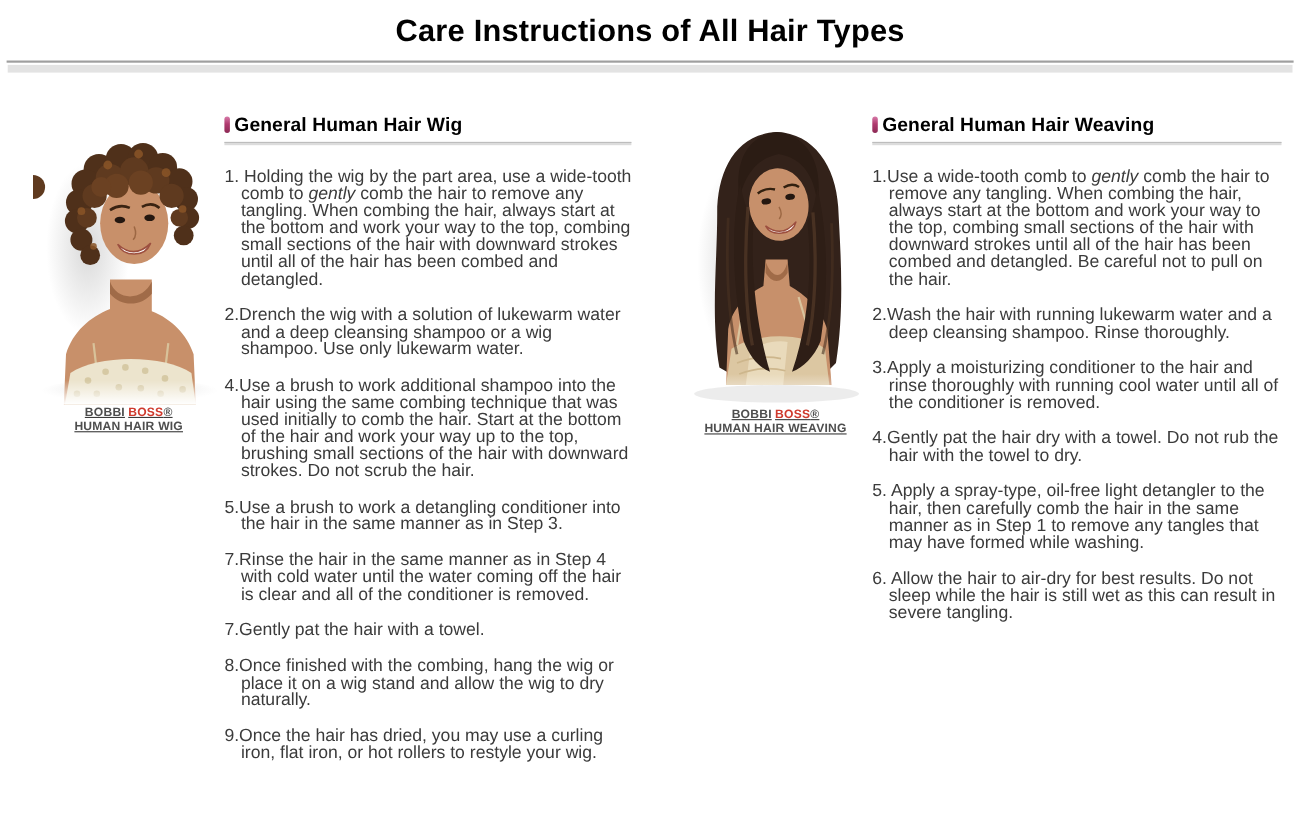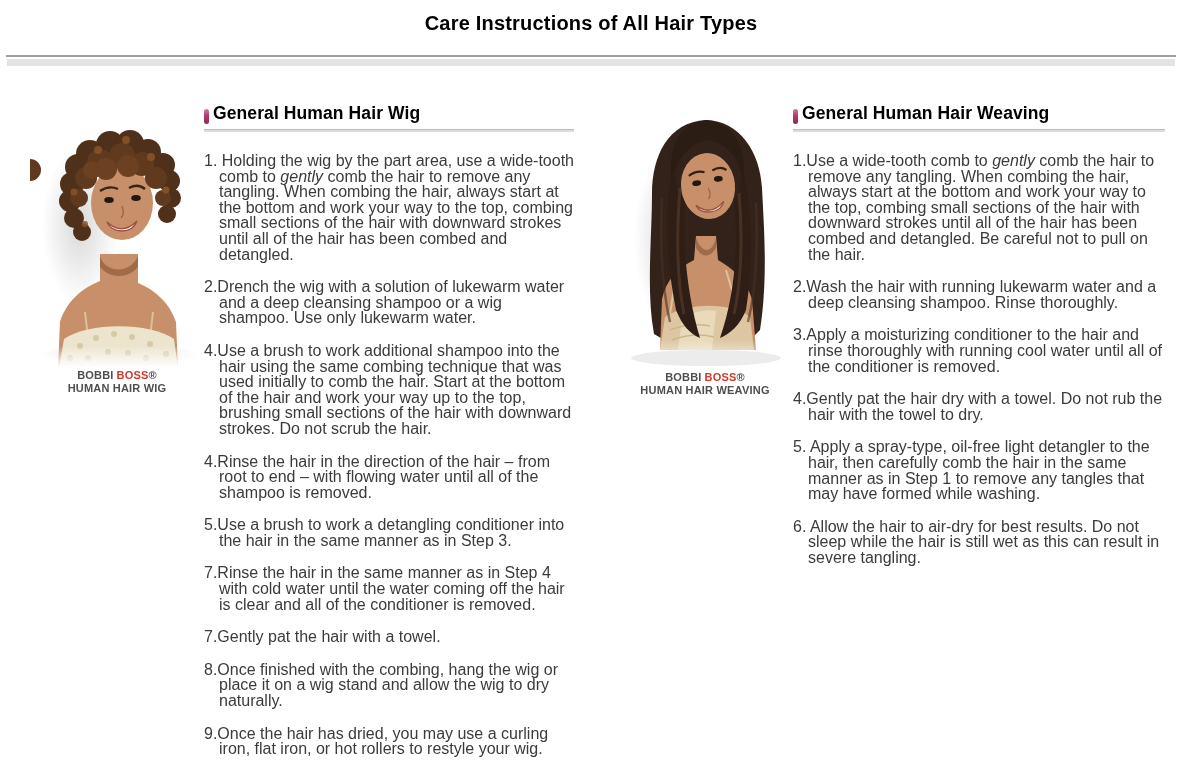--- a/index.html
+++ b/index.html
@@ -3,36 +3,36 @@
 <meta charset="utf-8">
 <style>
   * { margin:0; padding:0; box-sizing:border-box; }
   html,body { background:#ffffff; }
   body {
     width:1182px; height:760px; position:relative; overflow:hidden;
     font-family:"Liberation Sans", sans-serif; color:#3b3b3b;
   }
   .page-title {
     position:absolute; top:12px; left:0; width:100%; text-align:center;
-    font-size:20px; font-weight:bold; color:#000; letter-spacing:.2px;
+    font-size:28px; font-weight:bold; color:#000; letter-spacing:.2px;
   }
   .title-rule { position:absolute; top:55px; left:6px; right:6px; height:2px; background:#9f9f9f; }
   .title-bar  { position:absolute; top:59px; left:7px; right:7px; height:7px; background:#e3e3e3; }
 
-  .model-figure { position:absolute; width:178px; text-align:center; }
+  .model-figure { position:absolute; width:178px; text-align:center;text-decoration:underline; }
   .fig-left  { left:28px;  top:106px; }
   .fig-right { left:616px; top:108px; }
   .photo { width:175px; height:262px; margin:0 auto; }
   .caption { margin-top:1px; font-size:11px; font-weight:bold; color:#4e4e4e; line-height:13px; letter-spacing:.2px; }
   .cap-red { color:#cf3a2d; margin-left:3px; }
 
   .text-col { position:absolute; }
   .txt-left  { left:204px; top:103px; width:370px; }
   .txt-right { left:793px; top:103px; width:372px; }
-  .sec-heading { display:flex; align-items:flex-end; gap:4px; }
+  .sec-heading { display:flex; align-items:center; gap:4px; }
   .accent-bullet { width:5px; height:15px; border-radius:3px; flex:0 0 auto;
     background:linear-gradient(180deg,#d77aa8 0%,#b03a6f 45%,#8c2a55 100%); }
   .sec-heading h2 { font-size:17.5px; font-weight:bold; color:#000; letter-spacing:.1px; white-space:nowrap; }
   .heading-rule { margin-top:5px; height:3px; background:#dcdcdc; border-top:1px solid #bdbdbd; }
 
   .steps { margin-top:21px; font-size:16px; line-height:15.6px; color:#3b3b3b; }
   .step { padding-left:15px; text-indent:-15px; margin-bottom:17px; }
   .step i { font-style:italic; }
 </style>
 </head>
@@ -139,21 +139,20 @@
 <section class="text-col txt-left">
   <div class="sec-heading">
     <span class="accent-bullet"></span>
     <h2>General Human Hair Wig</h2>
   </div>
   <div class="heading-rule"></div>
   <div class="steps">
       <div class="step">1. Holding the wig by the part area, use a wide-tooth comb to <i>gently</i> comb the hair to remove any tangling.  When combing the hair, always start at the bottom and work your way to the top, combing small sections of the hair with downward strokes until all of the hair has been combed and detangled.</div>
       <div class="step">2.Drench the wig with a solution of lukewarm water and a deep cleansing shampoo or a wig shampoo.  Use only lukewarm water.</div>
       <div class="step">4.Use a brush to work additional shampoo into the hair using the same combing technique that was used initially to comb the hair.  Start at the bottom of the hair and work your way up to the top, brushing small sections of the hair with downward strokes.  Do not scrub the hair.</div>
-      <div class="step">4.Rinse the hair in the direction of the hair – from root to end – with flowing water until all of the shampoo is removed.</div>
       <div class="step">5.Use a brush to work a detangling conditioner into the hair in the same manner as in Step 3.</div>
       <div class="step">7.Rinse the hair in the same manner as in Step 4 with cold water until the water coming off the hair is clear and all of the conditioner is removed.</div>
       <div class="step">7.Gently pat the hair with a towel.</div>
       <div class="step">8.Once finished with the combing, hang the wig or place it on a wig stand and allow the wig to dry naturally.</div>
       <div class="step">9.Once the hair has dried, you may use a curling iron, flat iron, or hot rollers to restyle your wig.</div>
     </div>
 </section>
 
 <figure class="model-figure fig-right">
   <div class="photo">

